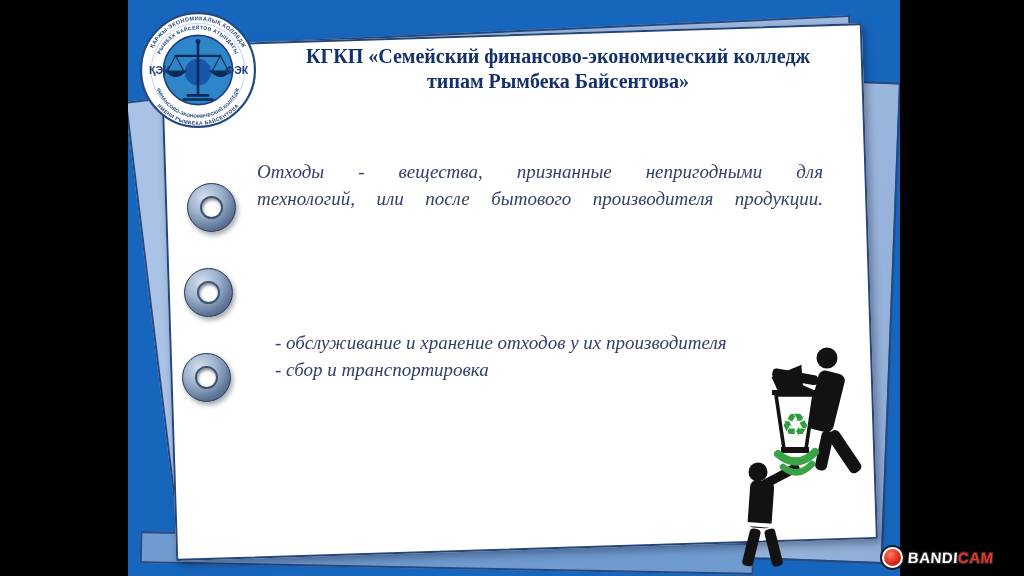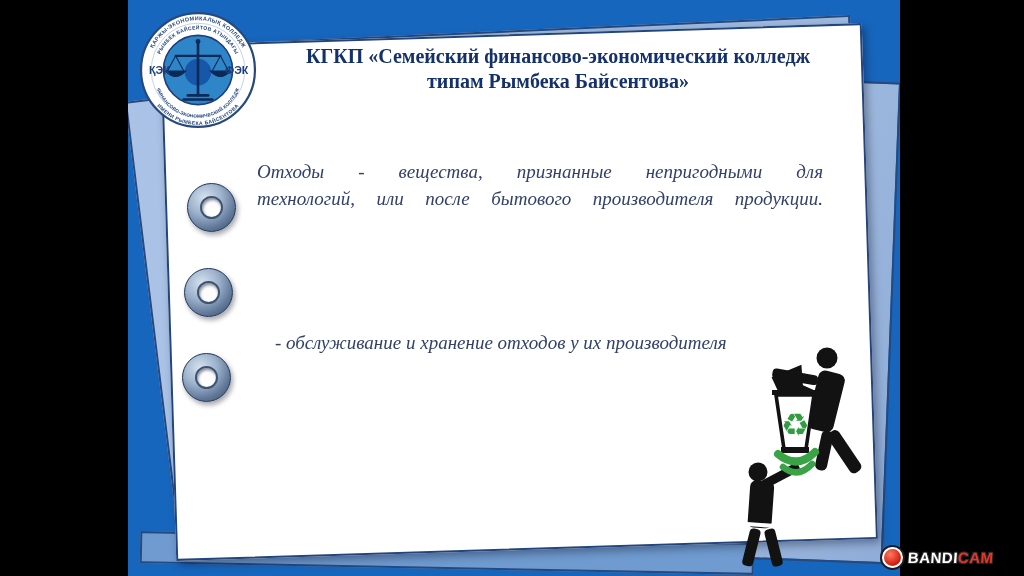--- a/index.html
+++ b/index.html
@@ -131,20 +131,21 @@
         <b class="lead">Отходы -</b>
         <span>вещества, признанные непригодными для</span>
       </div>
       <div class="jline">технологий, или после бытового производителя продукции.</div>
     </div>
 
     <div class="textblock p2">
     </div>
     <div class="textblock items">
       <div>- обслуживание и хранение отходов у их производителя</div>
+      <div>- сбор и транспортировка</div>
     </div>
 
     <svg class="picto" viewBox="0 0 138 245">
       <g fill="#121212">
 
         <circle cx="85" cy="25" r="10.5"></circle>
         <g transform="rotate(14 82 70)">
             <rect x="70" y="38" width="27" height="60" rx="7"></rect>
           </g>
         <g transform="rotate(10 60 45)">

